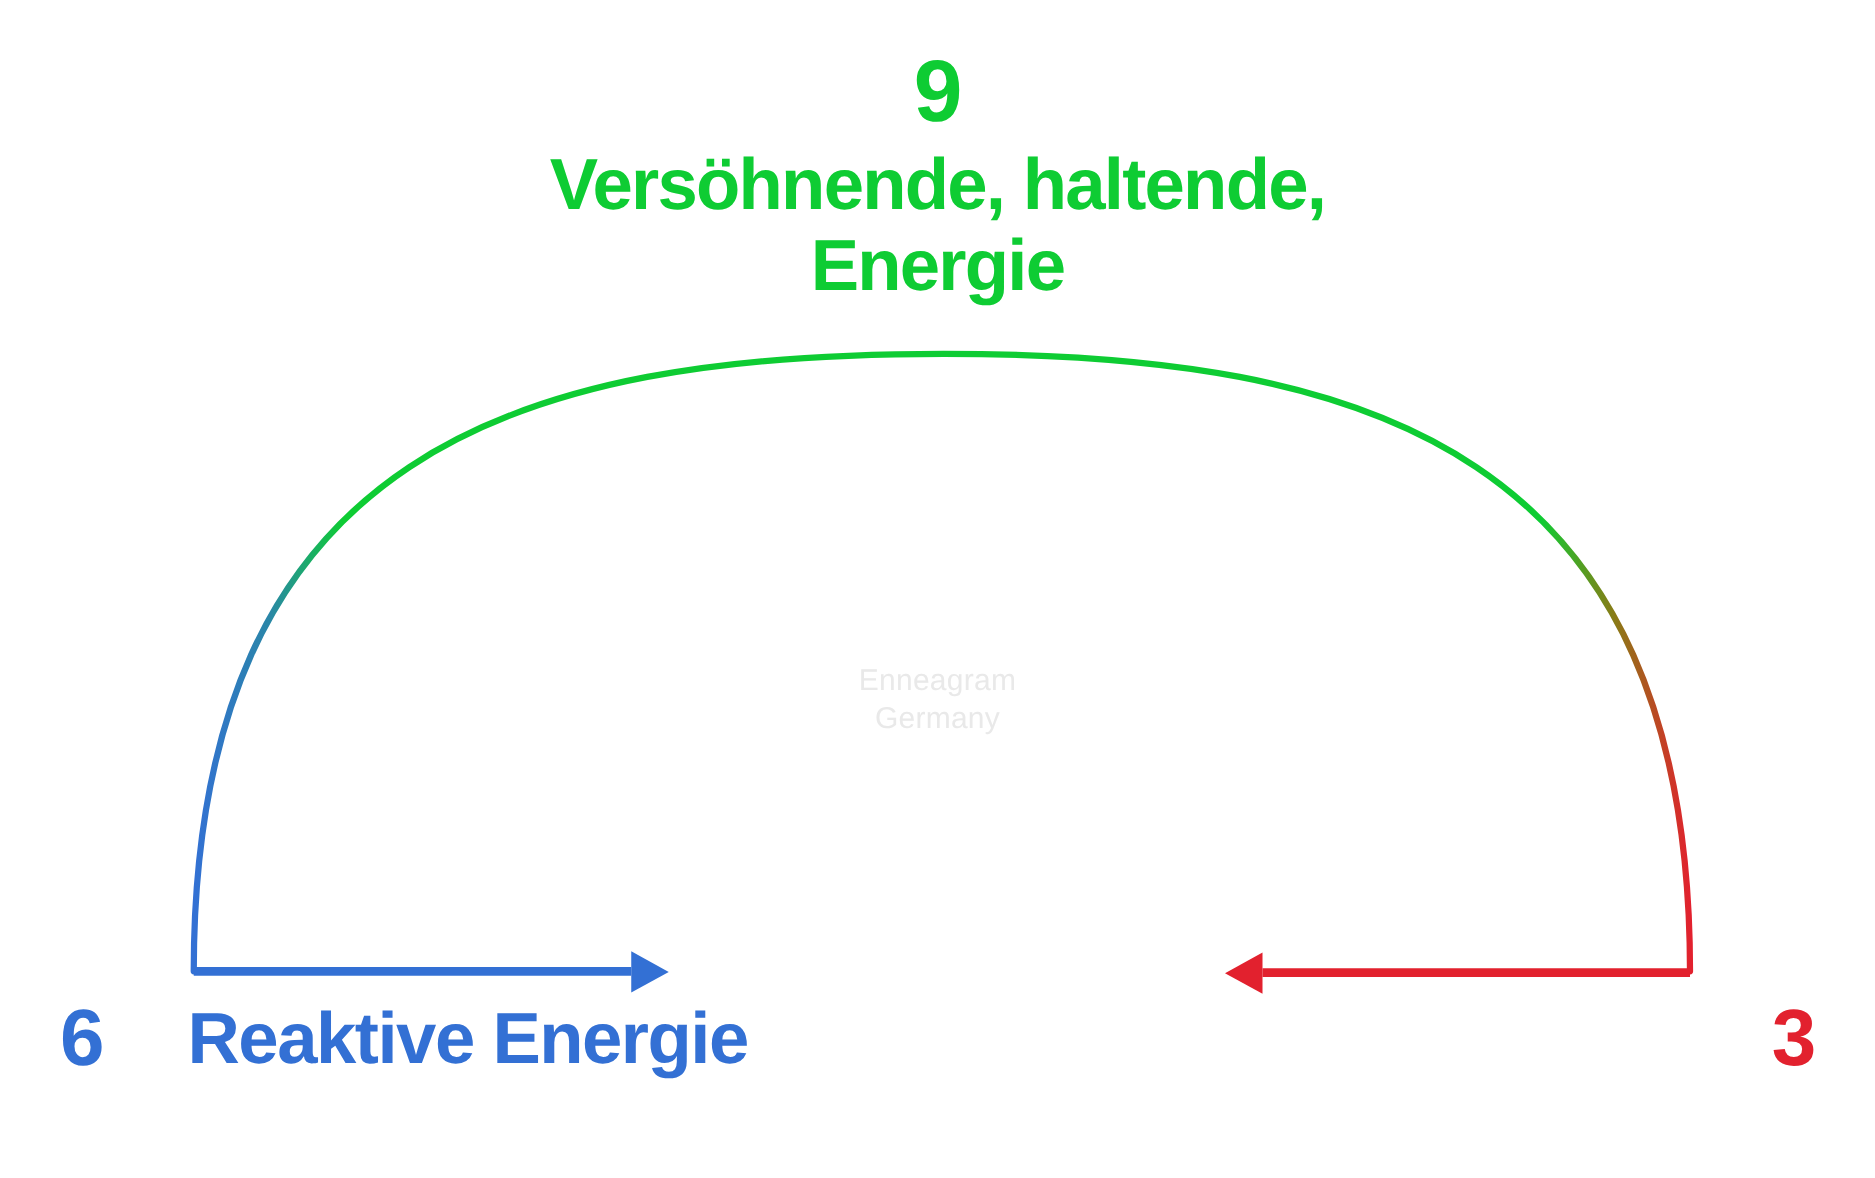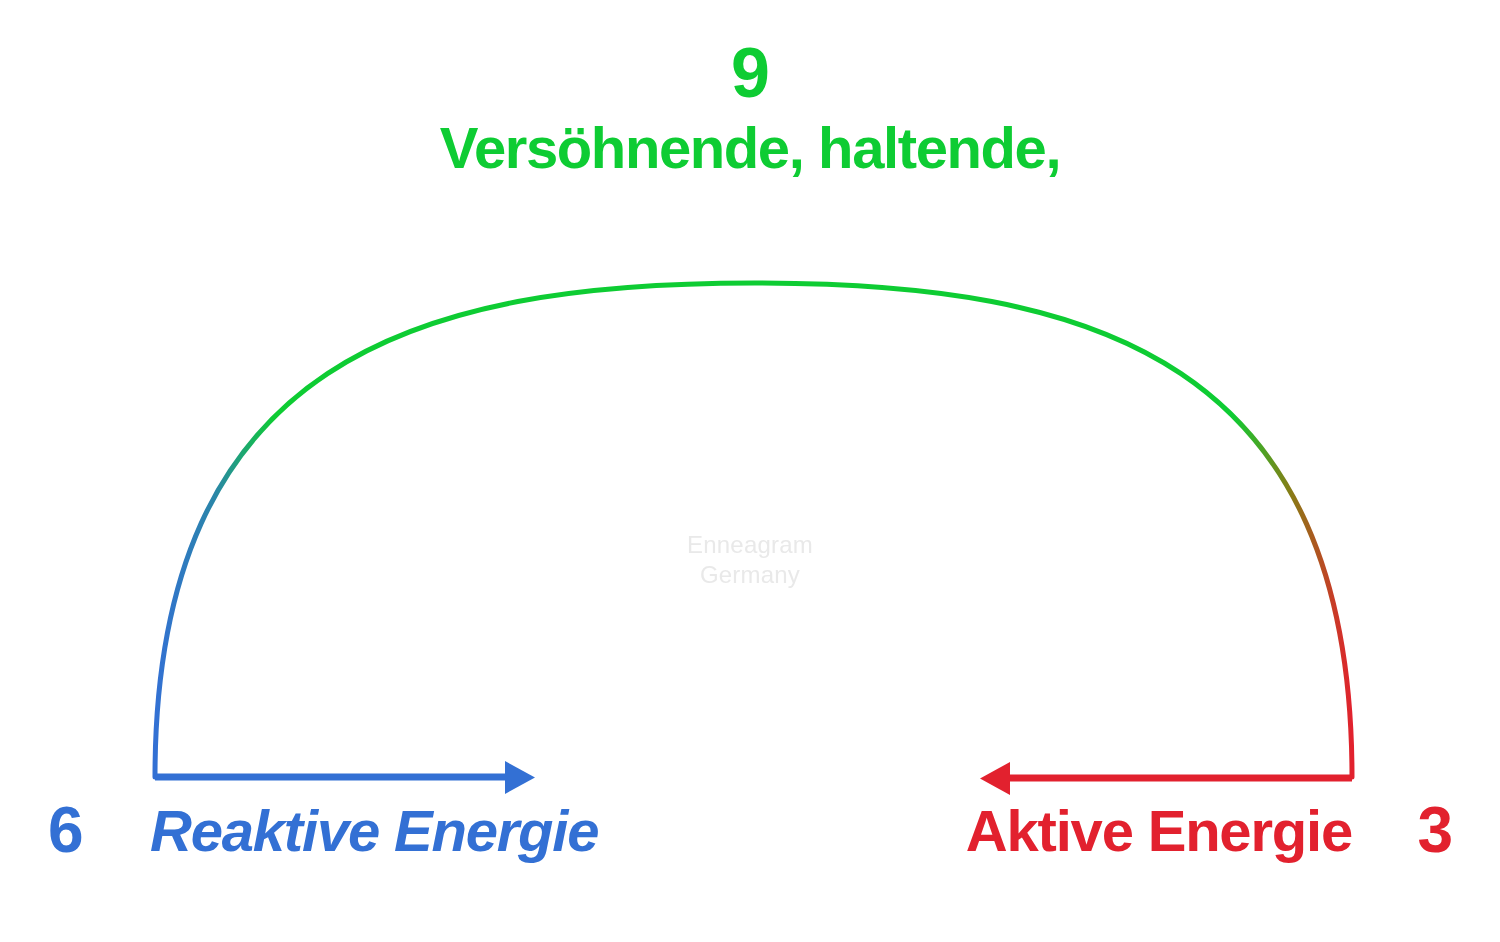--- a/index.html
+++ b/index.html
@@ -88,21 +88,20 @@
     left: 48px;
     top: 798px;
     font-size: 64px;
     letter-spacing: -1px;
   }
   #left-label {
     left: 150px;
     top: 802px;
     font-size: 58px;
     letter-spacing: -1.2px;
-    font-style: italic;
   }
   #right-label {
     right: 148px;
     top: 802px;
     font-size: 58px;
     letter-spacing: -1.2px;
   }
   #right-number {
     right: 48px;
     top: 798px;
@@ -137,27 +136,27 @@
     <g>
       <line x1="1352" y1="778" x2="1010" y2="778" stroke="#E2212E" stroke-width="7" stroke-linecap="butt"></line>
       <polygon points="1010,762 980,778.5 1010,795" fill="#E2212E"></polygon>
     </g>
   </svg>
 
   <div id="top-cluster">
     <span id="type-nine-label" class="green-text" style="color: rgb(14, 204, 51);">9</span>
     <span id="nine-description" style="color: rgb(14, 204, 51);">
       <span class="desc-line">Versöhnende, haltende,</span>
+      <span class="desc-line">Energie</span>
     </span>
   </div>
 
   <div id="watermark" style="color: rgb(233, 233, 233);">
     <span>Enneagram</span>
     <span>Germany</span>
   </div>
 
   <div class="txt" id="left-number" style="color: rgb(51, 112, 212);">6</div>
   <div class="txt" id="left-label" style="color: rgb(51, 112, 212);">Reaktive Energie</div>
 
-  <div class="txt" id="right-label" style="color: rgb(226, 33, 46);">Aktive Energie</div>
   <div class="txt" id="right-number" style="color: rgb(226, 33, 46);">3</div>
 
 </div>
 
 </body></html>

